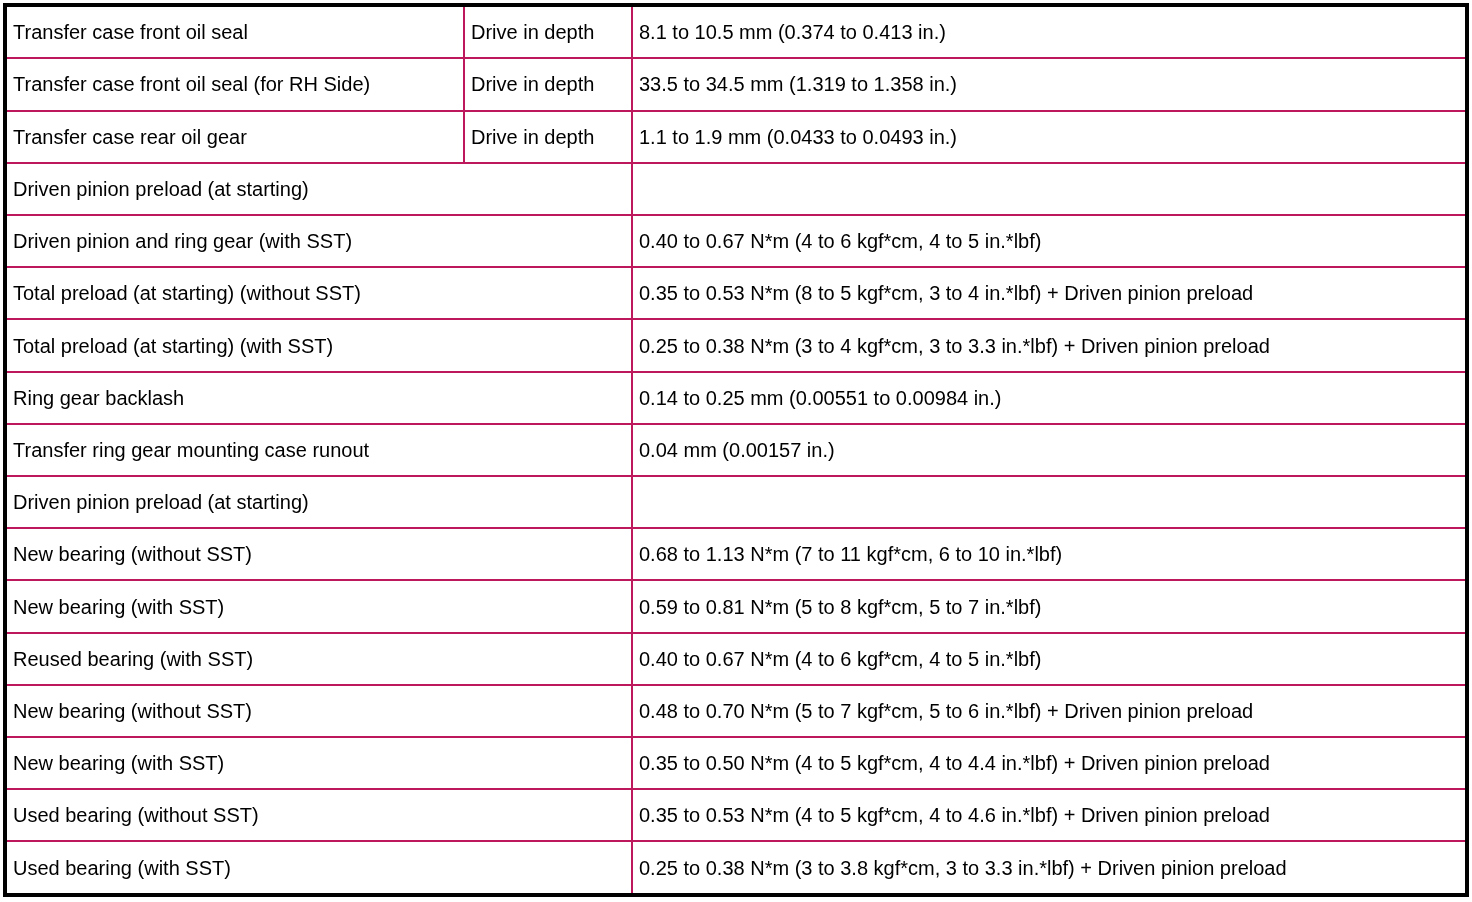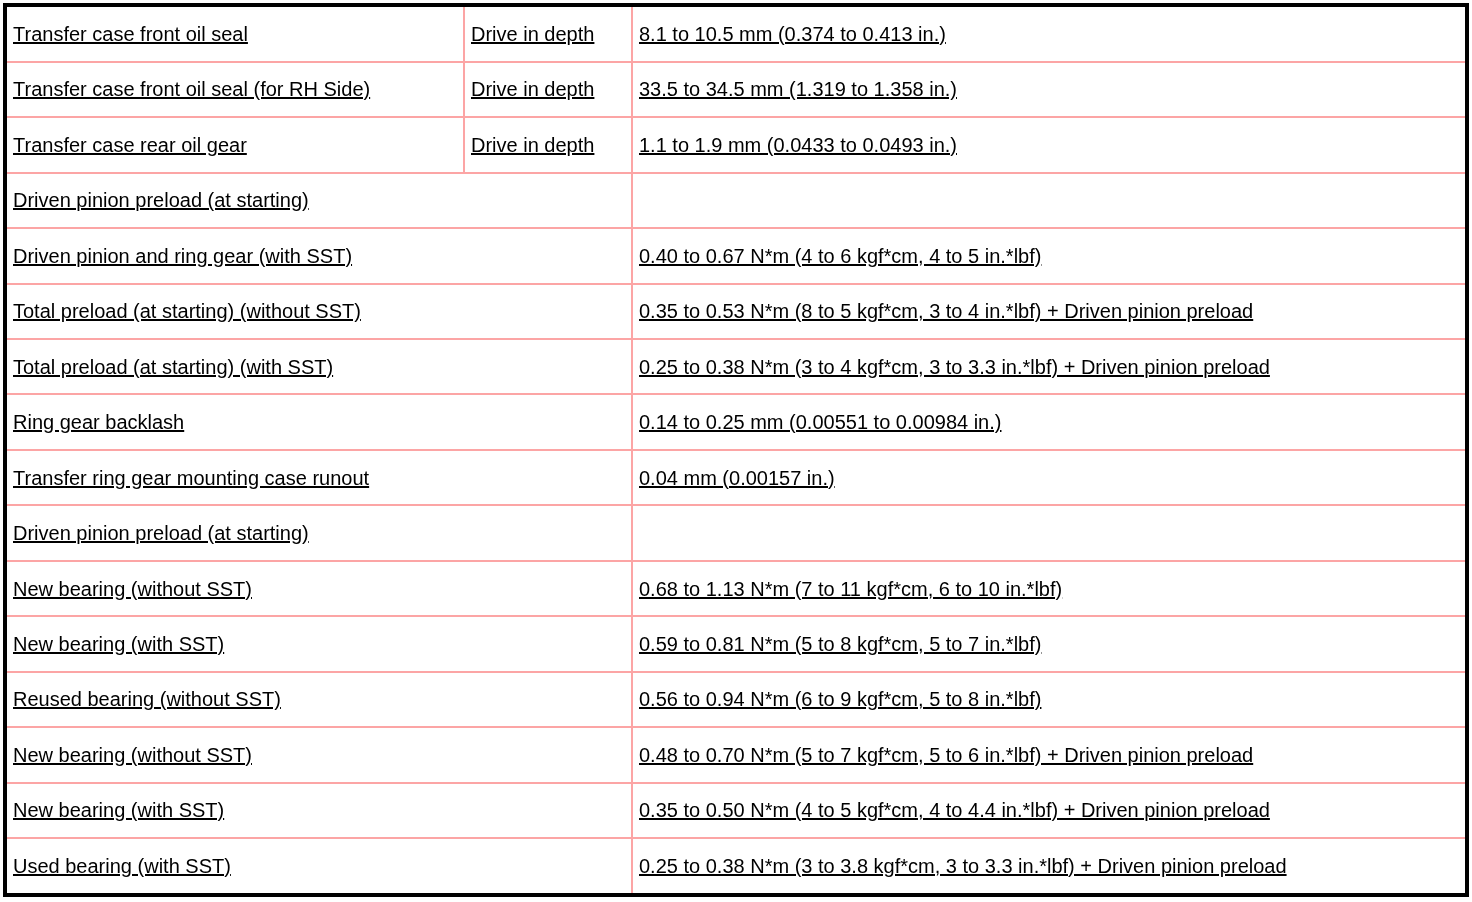--- a/index.html
+++ b/index.html
@@ -19,28 +19,27 @@
     width: 1466px;
     height: 894px;
     margin: 3px;
     border: 4px solid #000000;
     background: #ffffff;
   }
   col.c1 { width: 459px; }
   col.c2 { width: 168px; }
   tr { height: 42px; }
   td {
-    border: 2px solid #fca5a5;
+    border: 2px solid #be185d;
     font-size: 20px;
     line-height: 42px;
     padding: 0 6px;
     vertical-align: middle;
     white-space: nowrap;
     overflow: hidden;
-    text-decoration: underline;
   }
 </style>
 </head>
 <body>
 
 <table class="spec-table">
   <colgroup>
       <col class="c1">
       <col class="c2">
       <col class="c3">
@@ -94,30 +93,34 @@
   </tr>
   <tr>
     <td colspan="2">New bearing (without SST)</td>
     <td>0.68 to 1.13 N*m (7 to 11 kgf*cm, 6 to 10 in.*lbf)</td>
   </tr>
   <tr>
     <td colspan="2">New bearing (with SST)</td>
     <td>0.59 to 0.81 N*m (5 to 8 kgf*cm, 5 to 7 in.*lbf)</td>
   </tr>
   <tr>
-    <td colspan="2">Reused bearing (without SST)</td>
-    <td>0.56 to 0.94 N*m (6 to 9 kgf*cm, 5 to 8 in.*lbf)</td>
+    <td colspan="2">Reused bearing (with SST)</td>
+    <td>0.40 to 0.67 N*m (4 to 6 kgf*cm, 4 to 5 in.*lbf)</td>
   </tr>
 
   <tr>
     <td colspan="2">New bearing (without SST)</td>
     <td>0.48 to 0.70 N*m (5 to 7 kgf*cm, 5 to 6 in.*lbf) + Driven pinion preload</td>
   </tr>
   <tr>
     <td colspan="2">New bearing (with SST)</td>
     <td>0.35 to 0.50 N*m (4 to 5 kgf*cm, 4 to 4.4 in.*lbf) + Driven pinion preload</td>
   </tr>
   <tr>
+    <td colspan="2">Used bearing (without SST)</td>
+    <td>0.35 to 0.53 N*m (4 to 5 kgf*cm, 4 to 4.6 in.*lbf) + Driven pinion preload</td>
+  </tr>
+  <tr>
     <td colspan="2">Used bearing (with SST)</td>
     <td>0.25 to 0.38 N*m (3 to 3.8 kgf*cm, 3 to 3.3 in.*lbf) + Driven pinion preload</td>
   </tr>
 </tbody>
   </table>
 
 </body></html>

